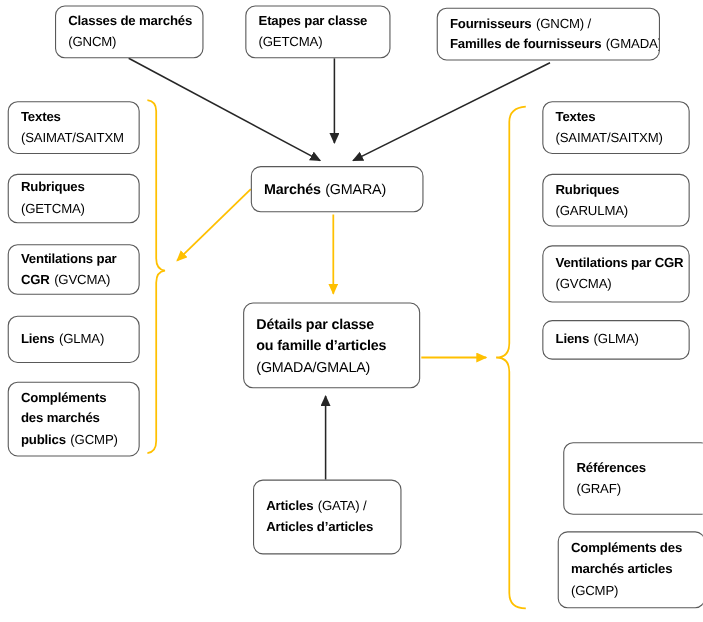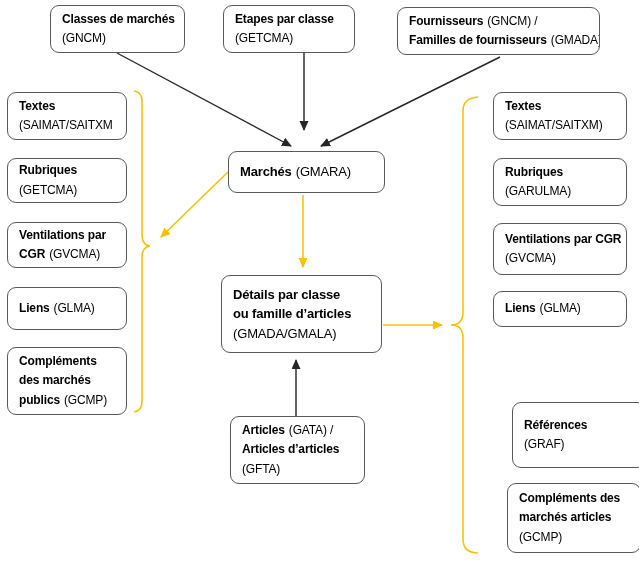--- a/index.html
+++ b/index.html
@@ -100,24 +100,23 @@
   <div class="node big" style="left:228px;top:151px;width:157px;height:42px">
     <div class="ln"><span class="b">Marchés</span><span class="r">(GMARA)</span></div>
   </div>
 
   <div class="node big" style="left:221px;top:275px;width:161px;height:78px">
     <div class="ln"><span class="b">Détails par classe</span><span class="r"></span></div>
     <div class="ln"><span class="b">ou famille d’articles</span><span class="r"></span></div>
     <div class="ln"><span class="b"></span><span class="r">(GMADA/GMALA)</span></div>
   </div>
 
-  <div class="node" style="left:230px;top:416px;width:135px;height:68px">
+  <div class="node" style="left:230px;top:436px;width:135px;height:68px">
     <div class="ln"><span class="b">Articles</span><span class="r">(GATA) /</span></div>
     <div class="ln"><span class="b">Articles d’articles</span><span class="r"></span></div>
-    <div class="ln"><span class="b"></span><span class="r">(GFTA)</span></div>
   </div>
 
   <div class="node" style="left:493px;top:92px;width:134px;height:48px">
     <div class="ln"><span class="b">Textes</span><span class="r"></span></div>
     <div class="ln"><span class="b"></span><span class="r">(SAIMAT/SAITXM)</span></div>
   </div>
 
   <div class="node" style="left:493px;top:158px;width:134px;height:48px">
     <div class="ln"><span class="b">Rubriques</span><span class="r"></span></div>
     <div class="ln"><span class="b"></span><span class="r">(GARULMA)</span></div>

